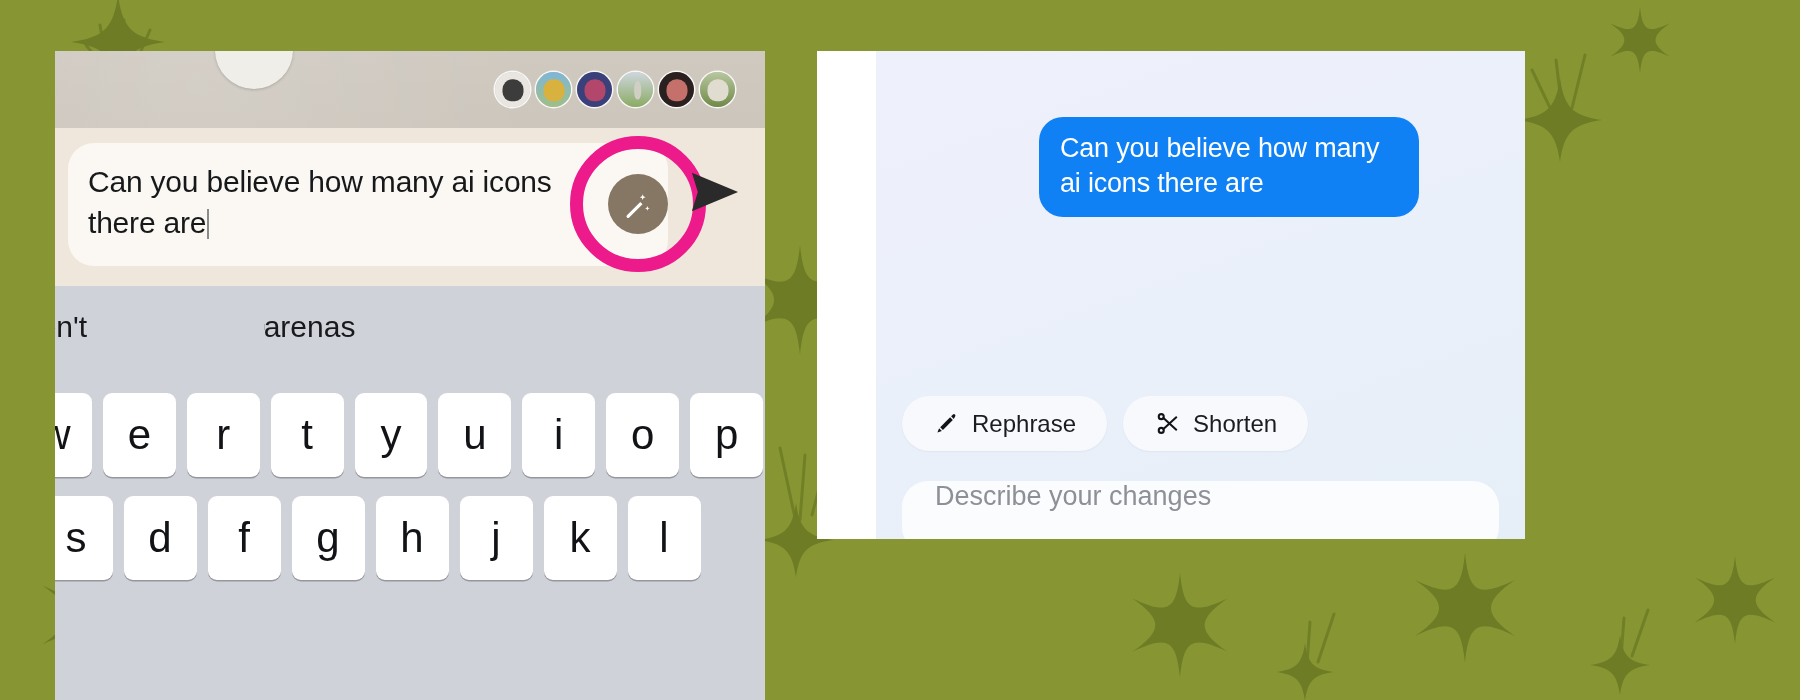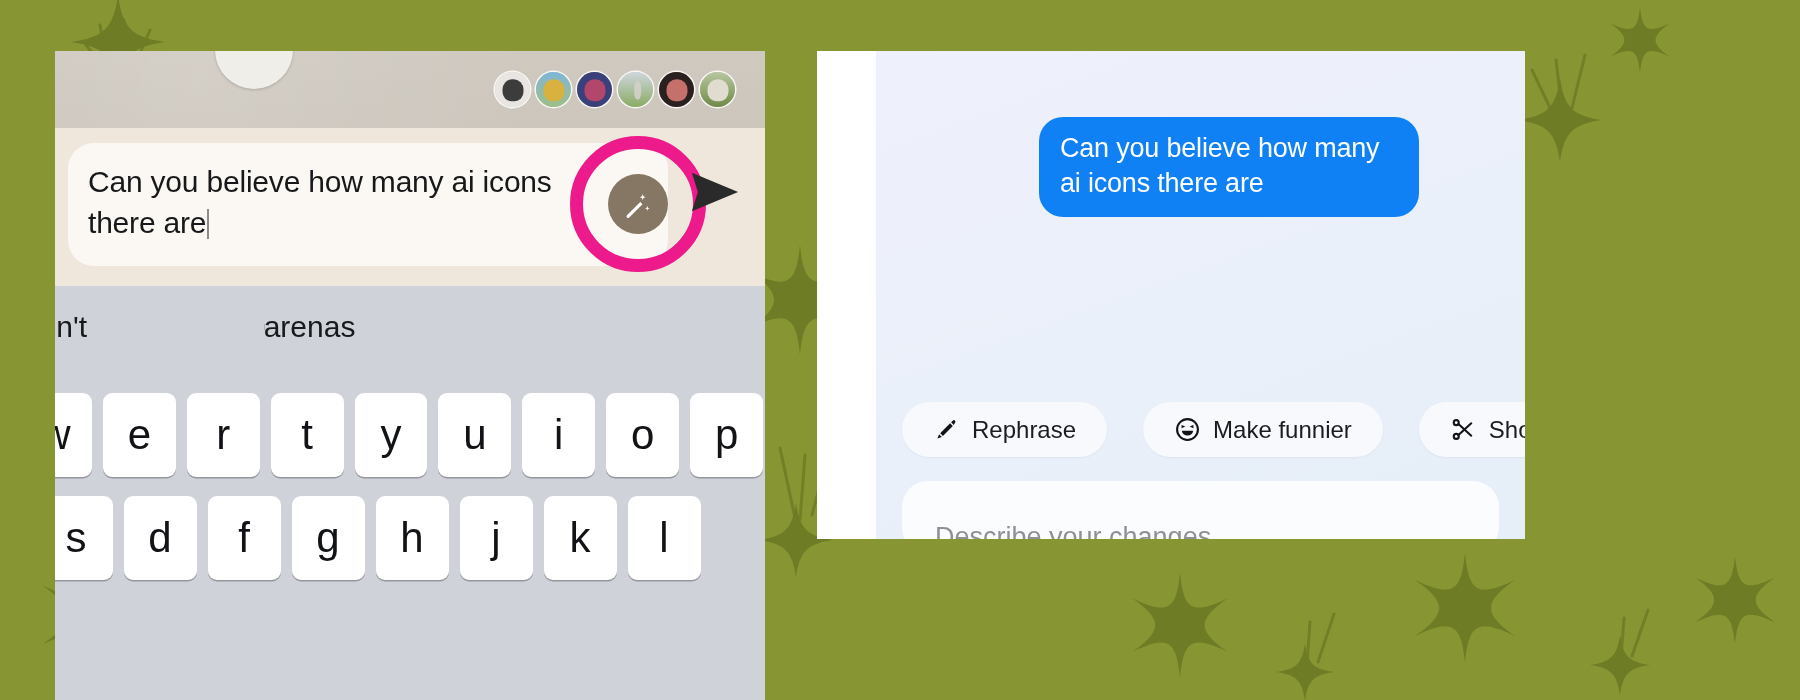--- a/index.html
+++ b/index.html
@@ -94,33 +94,33 @@
   .right-inner{
     position:absolute; left:59px; top:0; right:0; bottom:0;
     background:linear-gradient(160deg,#eef0fb 0%,#edf0fa 25%,#e9f0f9 60%,#e6eef8 100%);
   }
   .msg-bubble{
     position:absolute; right:106px; top:66px; max-width:380px;
     background:#1081f5; color:#fff; border-radius:24px;
     padding:14px 21px 16px; font-size:27px; line-height:35px; letter-spacing:-.2px;
   }
   .actions-row{
-    position:absolute; left:26px; right:0; bottom:82px;
-    display:flex; gap:36px; align-items:flex-end;
+    position:absolute; left:26px; right:0; bottom:88px;
+    display:flex; gap:16px; align-items:flex-end;
   }
   .chip{
     height:55px; background:#f7f9fd; border-radius:28px;
     display:flex; align-items:center; gap:13px; padding:0 31px;
     font-size:24px; color:#1a1c1f; white-space:nowrap;
     box-shadow:0 1px 2px rgba(30,40,70,.05);
   }
   .chip .ico{ display:flex; align-items:center; justify-content:center; width:26px; height:26px; }
   .input-field{
     position:absolute; left:26px; right:26px; bottom:-14px; height:72px;
-    background:#fbfcfe; border-radius:26px; display:flex; align-items:flex-end;
+    background:#fbfcfe; border-radius:26px; display:flex; align-items:flex-start;
     padding:0 33px; font-size:27px; color:#8d9096;
   }
 </style>
 </head>
 <body>
 
 <svg id="bg-deco" width="1800" height="700" viewBox="0 0 1800 700">
   <defs>
     <g id="spark">
       <path d="M0,-60 C6,-18 18,-6 60,0 C18,6 6,18 0,60 C-6,18 -18,6 -60,0 C-18,-6 -6,-18 0,-60 Z"></path>
@@ -280,31 +280,20 @@
             <g fill="#111315">
               <path d="M3.4 20.6 L5.1 16.2 L7.8 18.9 Z"></path>
               <path d="M6.2 15.2 L16.1 5.3 L18.8 8.0 L8.9 17.9 Z"></path>
               <path d="M17.1 4.3 L19.0 2.4 A1.5 1.5 0 0 1 21.1 4.5 L19.8 7.0 Z"></path>
             </g>
           </svg>
         </span>
         <span>Rephrase</span>
       </div>
 
-      <div class="chip">
-        <span class="ico">
-          <svg width="25" height="25" viewBox="0 0 24 24">
-            <circle cx="12" cy="12" r="10" fill="none" stroke="#111315" stroke-width="2"></circle>
-            <path d="M6.5 13.2 h11 a5.6 5.6 0 0 1 -11 0 Z" fill="#111315"></path>
-            <path d="M6.3 7.6 l3.6 1.6 -3.6 1.6 Z" fill="#111315"></path>
-            <path d="M17.7 7.6 l-3.6 1.6 3.6 1.6 Z" fill="#111315"></path>
-          </svg>
-        </span>
-        <span>Make funnier</span>
-      </div>
 
       <div class="chip">
         <span class="ico">
           <svg width="25" height="25" viewBox="0 0 24 24">
             <g stroke="#111315" stroke-width="2" fill="none" stroke-linecap="round">
               <circle cx="6" cy="5.4" r="2.4"></circle>
               <circle cx="6" cy="18.6" r="2.4"></circle>
               <path d="M8.1 6.7 L20.4 17.9"></path>
               <path d="M8.1 17.3 L20.4 6.1"></path>
             </g>

